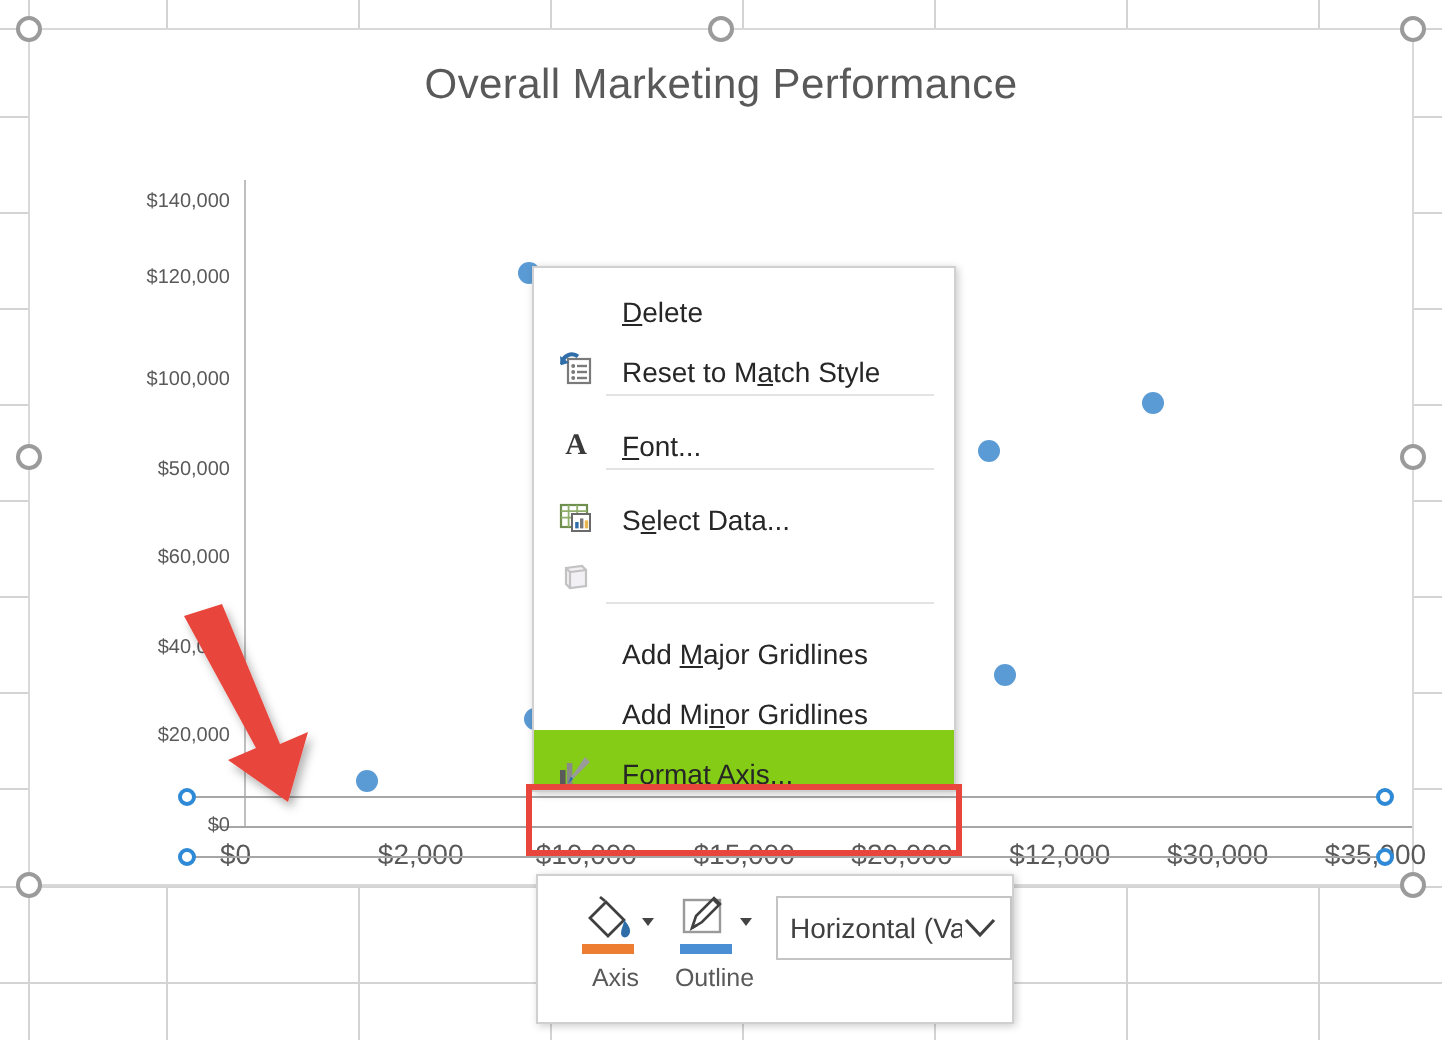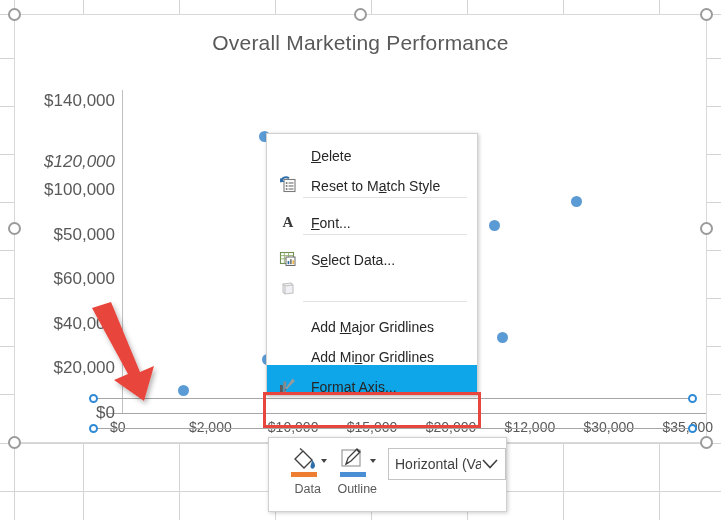--- a/index.html
+++ b/index.html
@@ -31,21 +31,21 @@
     font-size:21px;color:#595959;letter-spacing:.2px;
   }
 
   
   #plot-area{position:absolute;left:107px;top:75px;width:584px;height:323px;}
   #y-axis-line{position:absolute;left:107px;top:75px;width:1px;height:323px;background:#bfbfbf;z-index:2;}
   #x-axis-line{position:absolute;left:92px;top:398px;width:599px;height:1px;background:#a6a6a6;z-index:2;}
 
   .ytick{
     position:absolute;right:0;width:92px;text-align:right;
-    font-size:17px;color:#595959;transform:translateY(-50%);white-space:nowrap;
+    font-size:10px;color:#595959;transform:translateY(-50%);white-space:nowrap;
   }
   #y-ticks{position:absolute;left:0;top:0;width:100px;height:429px;z-index:3;}
 
   #x-ticks{position:absolute;left:0;top:404px;width:693px;height:26px;z-index:3;}
   .xtick{
     position:absolute;font-size:14px;color:#595959;white-space:nowrap;
     transform:translateX(-2px);
   }
 
   .pt{
@@ -75,21 +75,21 @@
     position:relative;display:flex;align-items:flex-end;height:30px;
     padding:0 8px 0 8px;font-size:14px;color:#262626;cursor:default;
     box-sizing:border-box;
   }
   .cm-item .cm-icon{
     width:26px;height:20px;flex:0 0 26px;display:flex;align-items:center;justify-content:center;
   }
   .cm-item .cm-label{padding-left:10px;white-space:nowrap;}
   .cm-item.disabled .cm-label{color:#a6a6a6;}
   .cm-sep{height:1px;background:#e3e3e3;margin:3px 10px 3px 36px;}
-  .cm-item.highlight{background:#0ea5e9;}
+  .cm-item.highlight{background:#84cc16;}
   #format-axis-outline{
     position:absolute;left:266px;top:387px;width:210px;height:32px;
     border:3px solid #e8453c;box-sizing:border-box;z-index:9;pointer-events:none;
   }
   u{text-decoration:underline;}
 
   
   #mini-toolbar{
     position:absolute;left:268px;top:437px;width:239px;height:75px;
     background:#ffffff;border:1px solid #d0d0d0;
@@ -141,21 +141,21 @@
 
   <div id="chart-title">Overall Marketing Performance</div>
 
   <div id="y-ticks">
       <div class="ytick" style="top: 398px;">$0</div>
       <div class="ytick" style="top: 353.448px;">$20,000</div>
       <div class="ytick" style="top: 308.897px;">$40,000</div>
       <div class="ytick" style="top: 264.345px;">$60,000</div>
       <div class="ytick" style="top: 219.793px;">$50,000</div>
       <div class="ytick" style="top: 175.241px;">$100,000</div>
-      <div class="ytick" style="top: 147px; font-style: italic;">$120,000</div>
+      <div class="ytick" style="top: 124px;">$120,000</div>
       <div class="ytick" style="top: 86.1379px;">$140,000</div>
     </div>
 
   <div id="y-axis-line"></div>
   <div id="x-axis-line"></div>
 
   <div id="plot-area">
       <div class="pt" style="left: 142.054px; top: 46.7793px; background: rgb(91, 155, 213);"></div>
       <div class="pt" style="left: 61.5568px; top: 300.724px; background: rgb(91, 155, 213);"></div>
       <div class="pt" style="left: 145.211px; top: 269.538px; background: rgb(91, 155, 213);"></div>
@@ -288,21 +288,21 @@
           <g transform="translate(3,1)">
             <path d="M3,11 L11,3 L20,12 L12,20 Z" fill="#ffffff" stroke="#404040" stroke-width="1.4"></path>
             <path d="M10.5,2.5 L8,0.5" stroke="#404040" stroke-width="1.4" fill="none"></path>
             <path d="M20,12 C23,15 24,18 22,20 C20.5,21.5 18.5,20.5 18.5,18.5 C18.5,16.5 20,14 20,12 Z" fill="#2f6ea8"></path>
           </g>
         </svg>
         <div class="mt-colorbar" style="background:#ED7D31"></div>
       </div>
       <div class="mt-caret"></div>
     </div>
-    <div class="mt-label">Data</div>
+    <div class="mt-label">Axis</div>
   </div>
 
   <div class="mt-btn">
     <div class="mt-icon-row">
       <div class="mt-glyph">
         <svg width="30" height="28" viewBox="0 0 30 28">
           <g transform="translate(3,1)">
             <rect x="1" y="2" width="18" height="16" fill="#ffffff" stroke="#9a9a9a" stroke-width="1.2"></rect>
             <path d="M5,16 L7,10 L16,1 L19,4 L10,13 Z" fill="#ffffff" stroke="#404040" stroke-width="1.3"></path>
             <path d="M15.5,1.5 L18.5,4.5" stroke="#404040" stroke-width="1.3"></path>

